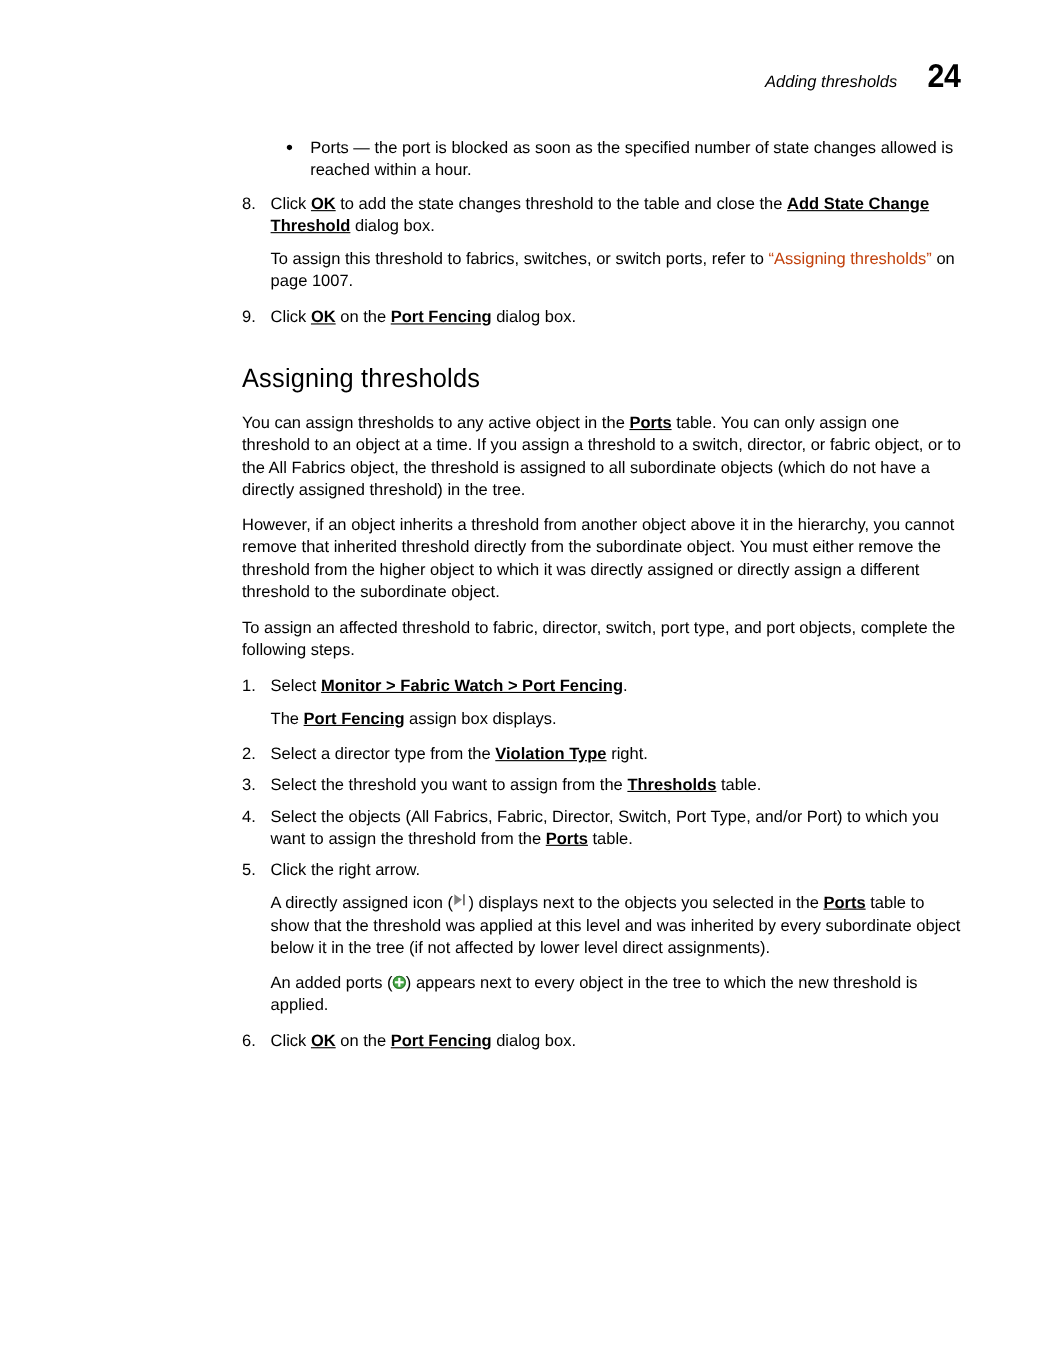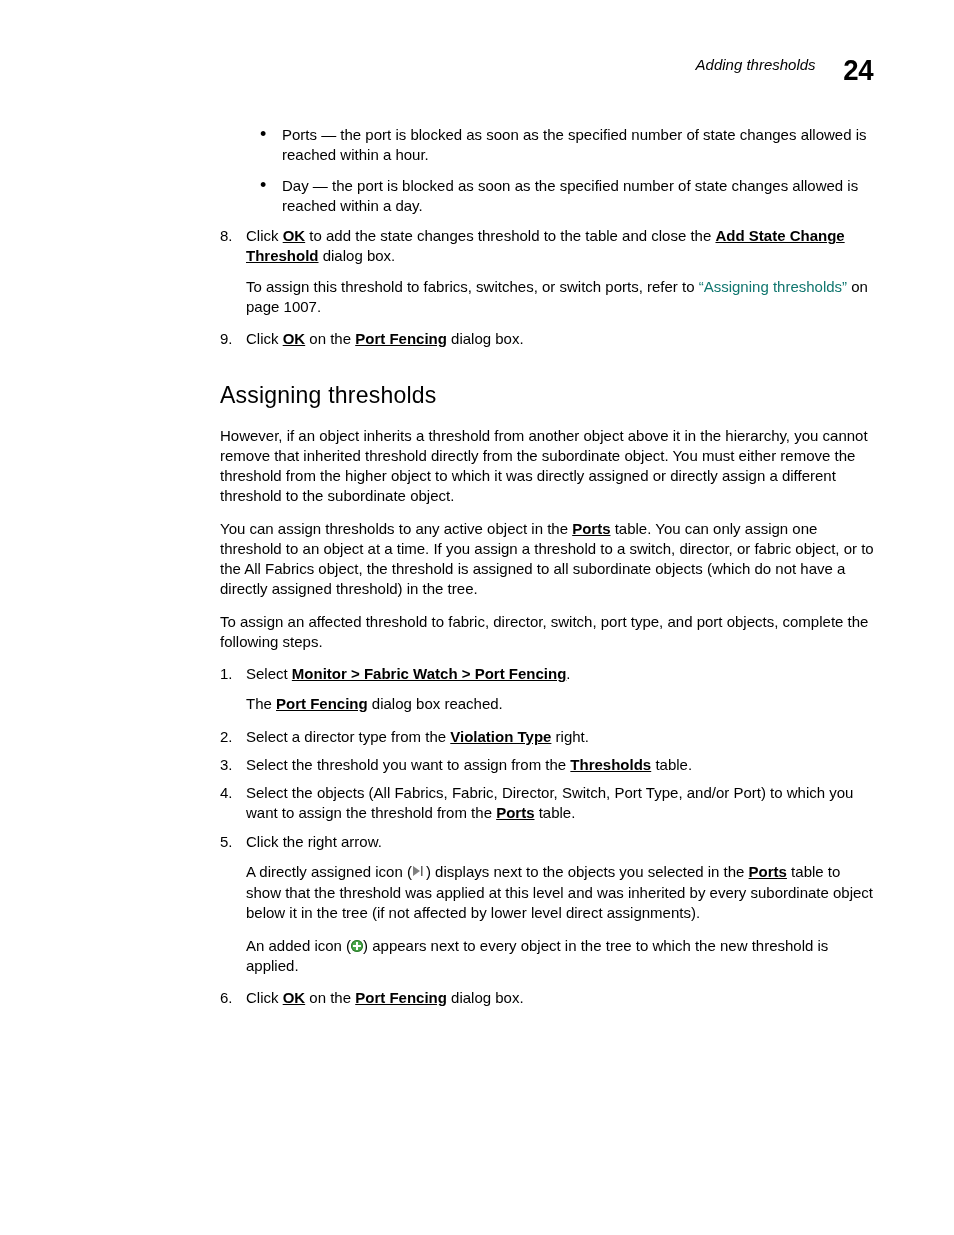--- a/index.html
+++ b/index.html
@@ -15,21 +15,21 @@
   .page {
     position: relative;
     width: 954px;
     min-height: 1235px;
     box-sizing: border-box;
     padding: 55px 80px 60px 80px;
   }
   .header-line {
     display: flex;
     justify-content: flex-end;
-    align-items: flex-start;
+    align-items: flex-end;
     gap: 26px;
     margin-bottom: 40px;
   }
   .header-title {
     font-size: 15px;
     font-style: italic;
   }
   .chapter-num {
     font-size: 30px;
     font-weight: 700;
@@ -75,21 +75,21 @@
     top: 0;
   }
   .para {
     margin: 8px 0 12px 0;
   }
   .sub {
     margin-top: 10px;
     margin-bottom: 12px;
   }
   .bold { font-weight: 700; text-decoration: underline; }
-  .link { color: #0f766e; }
+  .link { color: #c2410c; }
   h2.section {
     font-size: 24px;
     font-weight: 400;
     margin: 30px 0 14px 0;
     letter-spacing: 0.2px;
     transform: scaleX(0.96);
     transform-origin: left center;
   }
   .icon-inline {
     display: inline-block;
@@ -125,55 +125,52 @@
     <span class="header-title">Adding thresholds</span>
     <span class="chapter-num">24</span>
   </div>
 
   <div class="content">
 
     <ul class="bullets">
       <li>
         <span>Ports</span><span> — the port is blocked as soon as the specified number of state changes allowed is reached within a hour.</span>
       </li>
-      <li>
-        <span>Day</span><span> — the port is blocked as soon as the specified number of state changes allowed is reached within a day.</span>
-      </li>
     </ul>
 
     <ol class="steps">
       <li>
         <span class="num">8.</span>
         <span>Click </span><span class="bold">OK</span><span> to add the state changes threshold to the table and close the </span><span class="bold">Add State Change Threshold</span><span> dialog box.</span>
         <div class="sub">
           <span>To assign this threshold to fabrics, switches, or switch ports, refer to </span><span class="link">“Assigning thresholds”</span><span> on page 1007.</span>
         </div>
       </li>
       <li>
         <span class="num">9.</span>
         <span>Click </span><span class="bold">OK</span><span> on the </span><span class="bold">Port Fencing</span><span> dialog box.</span>
       </li>
     </ol>
 
     <h2 class="section">Assigning thresholds</h2>
-
-    <div class="para">However, if an object inherits a threshold from another object above it in the hierarchy, you cannot remove that inherited threshold directly from the subordinate object. You must either remove the threshold from the higher object to which it was directly assigned or directly assign a different threshold to the subordinate object.</div>
 
     <div class="para">
       <span>You can assign thresholds to any active object in the </span><span class="bold">Ports</span><span> table. You can only assign one threshold to an object at a time. If you assign a threshold to a switch, director, or fabric object, or to the All Fabrics object, the threshold is assigned to all subordinate objects (which do not have a directly assigned threshold) in the tree.</span>
     </div>
 
+    <div class="para">However, if an object inherits a threshold from another object above it in the hierarchy, you cannot remove that inherited threshold directly from the subordinate object. You must either remove the threshold from the higher object to which it was directly assigned or directly assign a different threshold to the subordinate object.</div>
+
     <div class="para">To assign an affected threshold to fabric, director, switch, port type, and port objects, complete the following steps.</div>
 
     <ol class="steps">
       <li>
         <span class="num">1.</span>
         <span>Select </span><span class="bold">Monitor &gt; Fabric Watch &gt; Port Fencing</span><span>.</span>
         <div class="sub">
-          <span>The </span><span class="bold">Port Fencing</span><span> dialog box reached.</span>
+          <span>The </span><span class="bold">Port Fencing</span><span> assign box displays.</span>
         </div>
       </li>
       <li>
         <span class="num">2.</span>
         <span>Select a director type from the </span><span class="bold">Violation Type</span><span> right.</span>
       </li>
       <li>
         <span class="num">3.</span>
         <span>Select the threshold you want to assign from the </span><span class="bold">Thresholds</span><span> table.</span>
       </li>
@@ -184,21 +181,21 @@
       <li>
         <span class="num">5.</span>
         <span>Click the right arrow.</span>
         <div class="sub">
           <span>A directly assigned icon (</span><span class="icon-inline arrow-icon"><svg width="14" height="12" viewBox="0 0 14 12">
                 <polygon points="1,1 8,6 1,11" fill="#808080"></polygon>
                 <rect x="9" y="1" width="1.5" height="10" fill="#606060"></rect>
               </svg></span><span>) displays next to the objects you selected in the </span><span class="bold">Ports</span><span> table to show that the threshold was applied at this level and was inherited by every subordinate object below it in the tree (if not affected by lower level direct assignments).</span>
         </div>
         <div class="sub">
-          <span>An added icon (</span><span class="added-icon"></span><span>) appears next to every object in the tree to which the new threshold is applied.</span>
+          <span>An added ports (</span><span class="added-icon"></span><span>) appears next to every object in the tree to which the new threshold is applied.</span>
         </div>
       </li>
       <li>
         <span class="num">6.</span>
         <span>Click </span><span class="bold">OK</span><span> on the </span><span class="bold">Port Fencing</span><span> dialog box.</span>
       </li>
     </ol>
 
   </div>
 </div>

